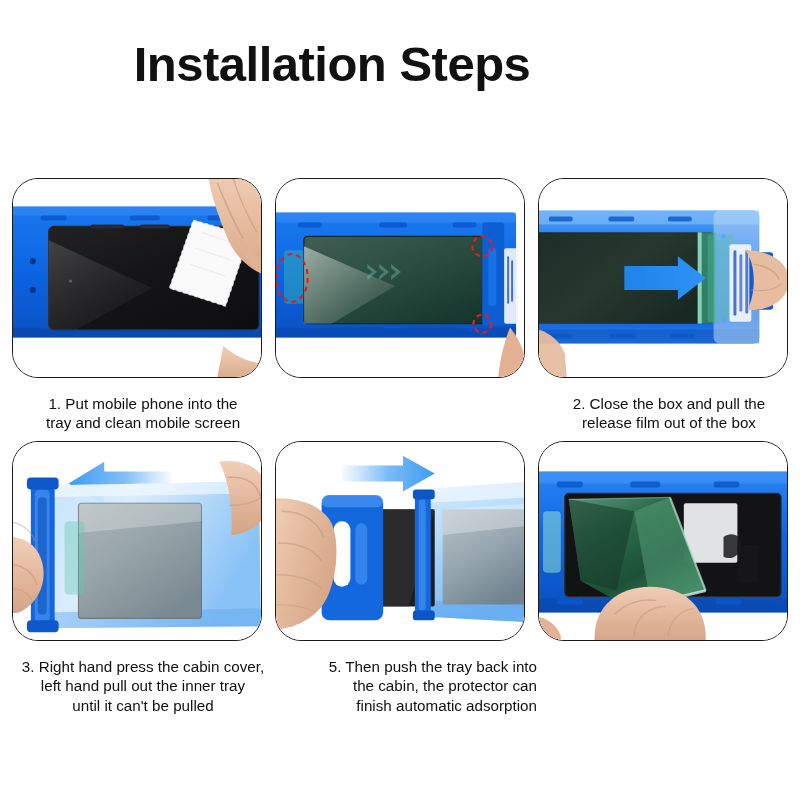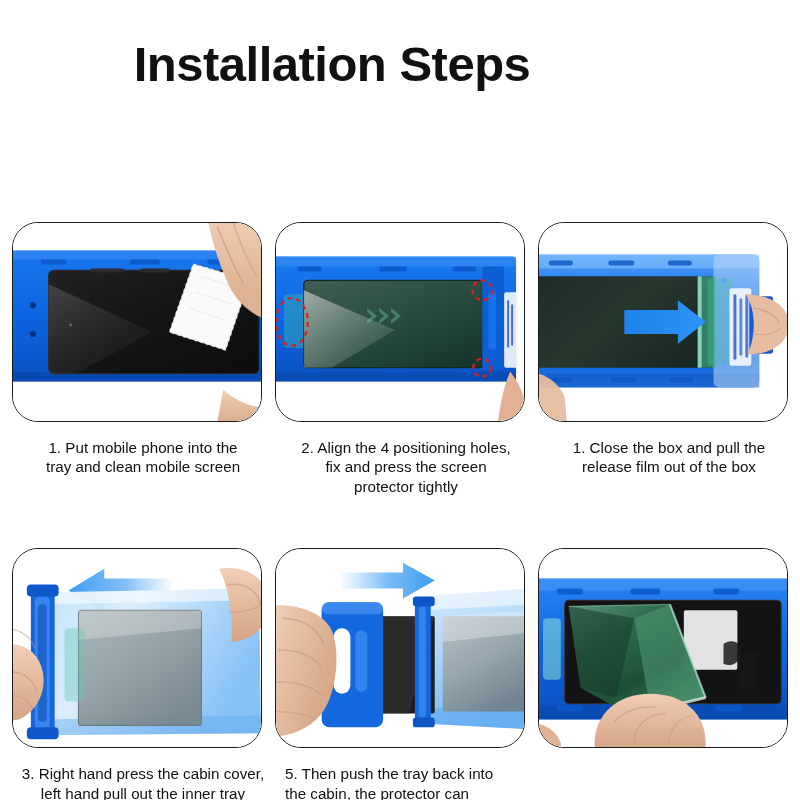--- a/index.html
+++ b/index.html
@@ -42,21 +42,20 @@
     left: 12px;
     width: 776px;
     display: grid;
     grid-template-columns: repeat(3, 250px);
     grid-template-rows: auto auto;
     column-gap: 13px;
     row-gap: 8px;
   }
   .step {
     width: 262px;
-    margin-top: 44px;
   }
   .photo {
     width: 250px;
     height: 200px;
     border: 1.4px solid #1a1a1a;
     border-radius: 26px;
     overflow: hidden;
     background: #ffffff;
     position: relative;
     box-sizing: border-box;
@@ -68,21 +67,21 @@
   }
   .caption {
     margin-top: 16px;
     font-size: 15.2px;
     line-height: 1.28;
     color: #111111;
     text-align: center;
     white-space: pre-line;
   }
   .caption.left {
-    text-align: left;
+    text-align: right;
     padding-left: 10px;
   }
 </style>
 </head>
 <body>
 
 <div class="page">
 
   <div class="title">Installation Steps</div>
 
@@ -211,23 +210,20 @@
 
           <g stroke="#E02020" stroke-width="2.2" fill="none" stroke-dasharray="5 4">
             <ellipse cx="16" cy="100" rx="16" ry="24"></ellipse>
             <circle cx="208" cy="68" r="10"></circle>
             <circle cx="208" cy="146" r="9"></circle>
           </g>
 
           <path d="M236 150 C244 160 250 172 252 186 L252 200 L224 200 C226 182 230 164 236 150 Z" fill="#e2b194"></path>
         </svg>
       </div>
-      <div class="caption">2. Align the 4 positioning holes,
-fix and press the screen
-protector tightly</div>
     </div>
 
     <div class="step">
       <div class="photo">
         <svg viewBox="0 0 250 200" preserveAspectRatio="xMidYMid slice">
           <defs>
             <linearGradient id="s3box" x1="0" y1="0" x2="0" y2="1">
               <stop offset="0" stop-color="#5ba6f7"></stop>
                 <stop offset="0.25" stop-color="#1c76ef"></stop>
                 <stop offset="0.8" stop-color="#0e5ed6"></stop>
@@ -280,21 +276,21 @@
 
           <g>
             <path d="M208 72 C232 72 252 84 252 102 C252 122 232 134 210 132 C218 118 220 88 208 72 Z" fill="#e7bda1"></path>
             <path d="M216 86 C230 88 240 94 242 102" stroke="#c89a7e" stroke-width="1.4" fill="none" opacity="0.7"></path>
             <path d="M214 112 C228 114 238 112 244 106" stroke="#c89a7e" stroke-width="1.2" fill="none" opacity="0.6"></path>
           </g>
 
           <path d="M-14 150 C4 150 20 160 26 176 L28 200 L-14 200 Z" fill="#e7bda1" opacity="0.95"></path>
         </svg>
       </div>
-      <div class="caption">1. Close the box and pull the
+      <div class="caption">2. Close the box and pull the
 release film out of the box</div>
     </div>
 
     <div class="step">
       <div class="photo">
         <svg viewBox="0 0 250 200" preserveAspectRatio="xMidYMid slice">
           <defs>
             <linearGradient id="s4body" x1="0" y1="0" x2="1" y2="0.4">
               <stop offset="0" stop-color="#bfe0fb"></stop>
                 <stop offset="0.4" stop-color="#d8ecfd"></stop>

